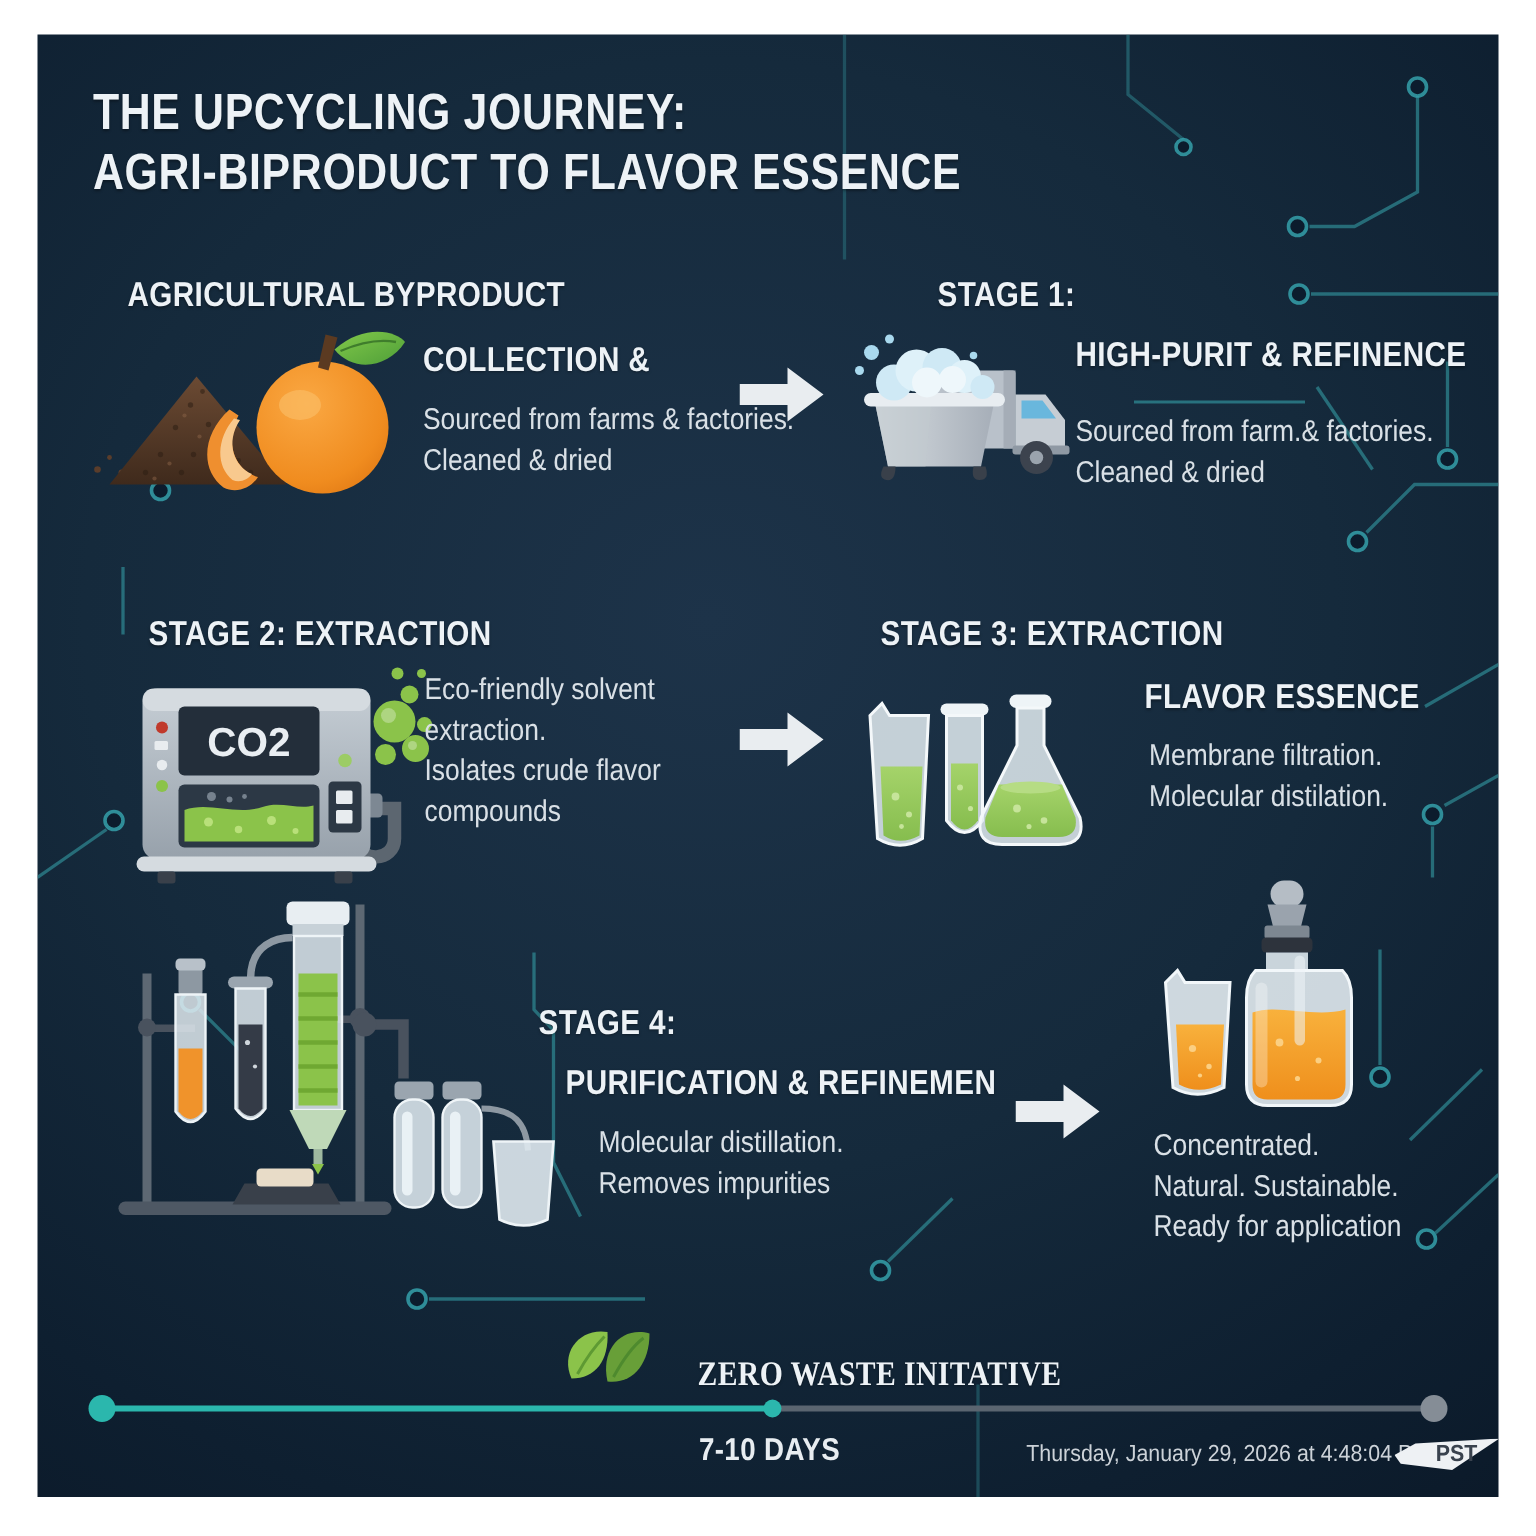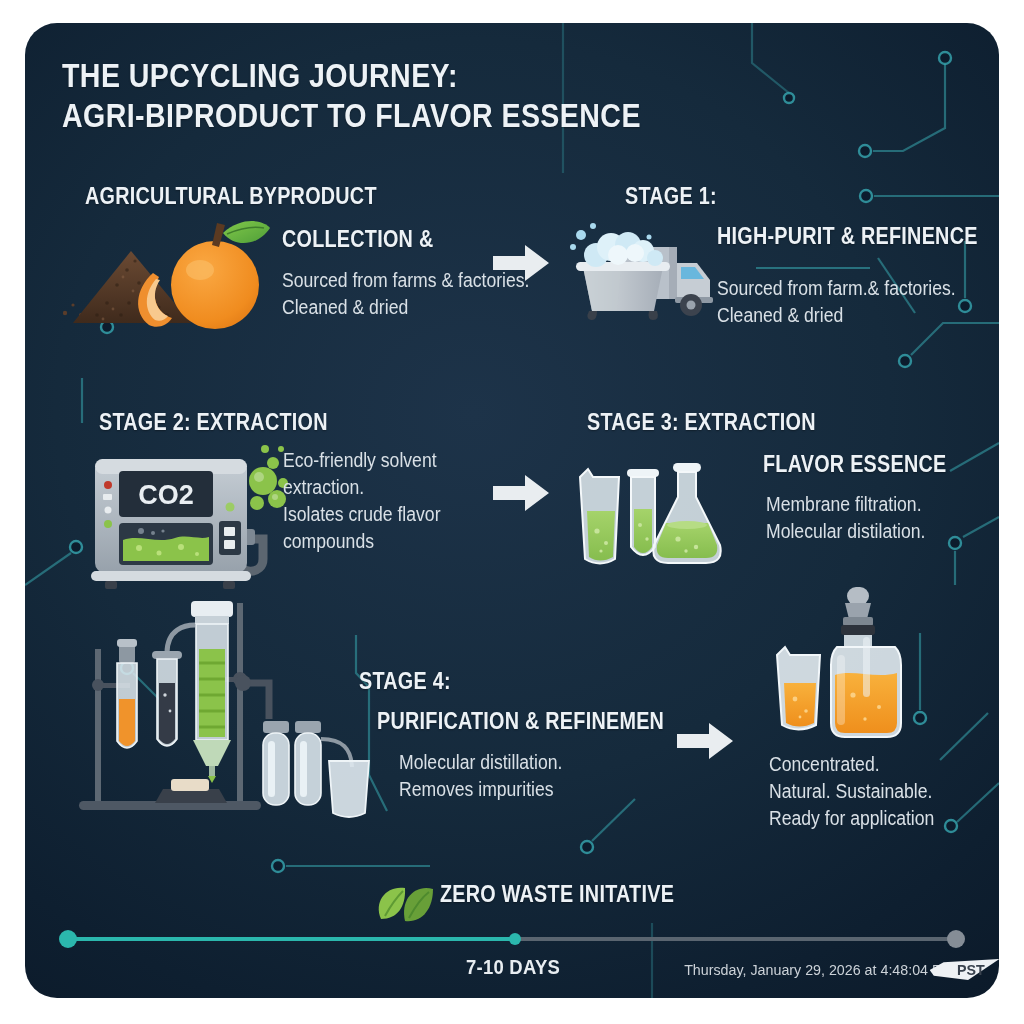--- a/index.html
+++ b/index.html
@@ -3,21 +3,20 @@
 <meta charset="utf-8">
 <style>
   html,body { margin:0; padding:0; }
   body {
     width:1024px; height:1024px; background:#ffffff; position:relative; overflow:hidden;
     font-family:"Liberation Sans", sans-serif;
   }
   .panel {
     position:absolute; left:25px; top:23px; width:974px; height:975px; overflow:hidden;
     background: radial-gradient(ellipse 95% 85% at 46% 40%, #1d3349 0%, #152a3c 45%, #0e1f30 75%, #0a1726 100%);
-    border-radius: 32px;
   }
   .abs { position:absolute; }
   .circuit { position:absolute; left:0; top:0; width:974px; height:975px; }
   .h-title {
     font-weight:700; color:#edf2f6; font-size:34px; line-height:1.18; letter-spacing:.5px;
     transform:scaleX(0.84); transform-origin:left top; white-space:nowrap;
     text-shadow:0 1px 2px rgba(0,0,0,.35);
   }
   .h-label {
     font-weight:700; color:#edf2f6; font-size:23px; letter-spacing:.3px;
@@ -38,21 +37,21 @@
   .timestamp {
     color:#ccd2d8; font-size:15.5px; white-space:nowrap;
     transform:scaleX(0.92); transform-origin:right top;
   }
   .tz-wrap { position:relative; display:inline-block; margin-left:4px; }
   .pst-wedge {
     position:absolute; width:76px; height:21px; right:-16px; top:-2px; background:#eef1f4;
     clip-path:polygon(0 52%, 20% 16%, 100% 0, 55% 100%, 6% 80%);
   }
   .tz-text { position:relative; color:#39424e; font-weight:700; }
-  .initiative-row { position:absolute; display:flex; align-items:flex-start; gap:3px; }
+  .initiative-row { position:absolute; display:flex; align-items:flex-end; gap:28px;font-family:Liberation Serif, serif; }
   .initiative-row .h-label { transform-origin:left center; }
 </style>
 </head>
 <body>
 
 <div class="panel">
 
   <svg class="circuit" viewBox="0 0 974 975">
     <g fill="none" stroke="#2f8a94" stroke-width="2.2" stroke-opacity="0.7">
       <path d="M920,41 V105 L878,128 H848"></path>

